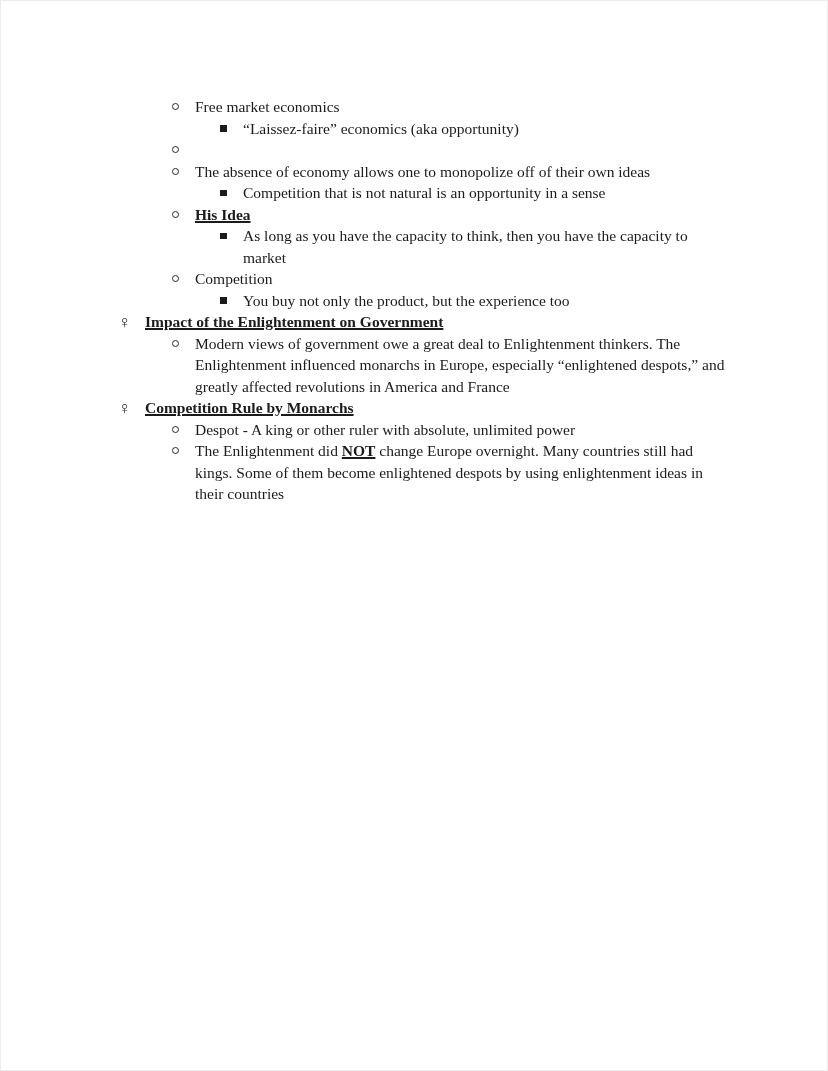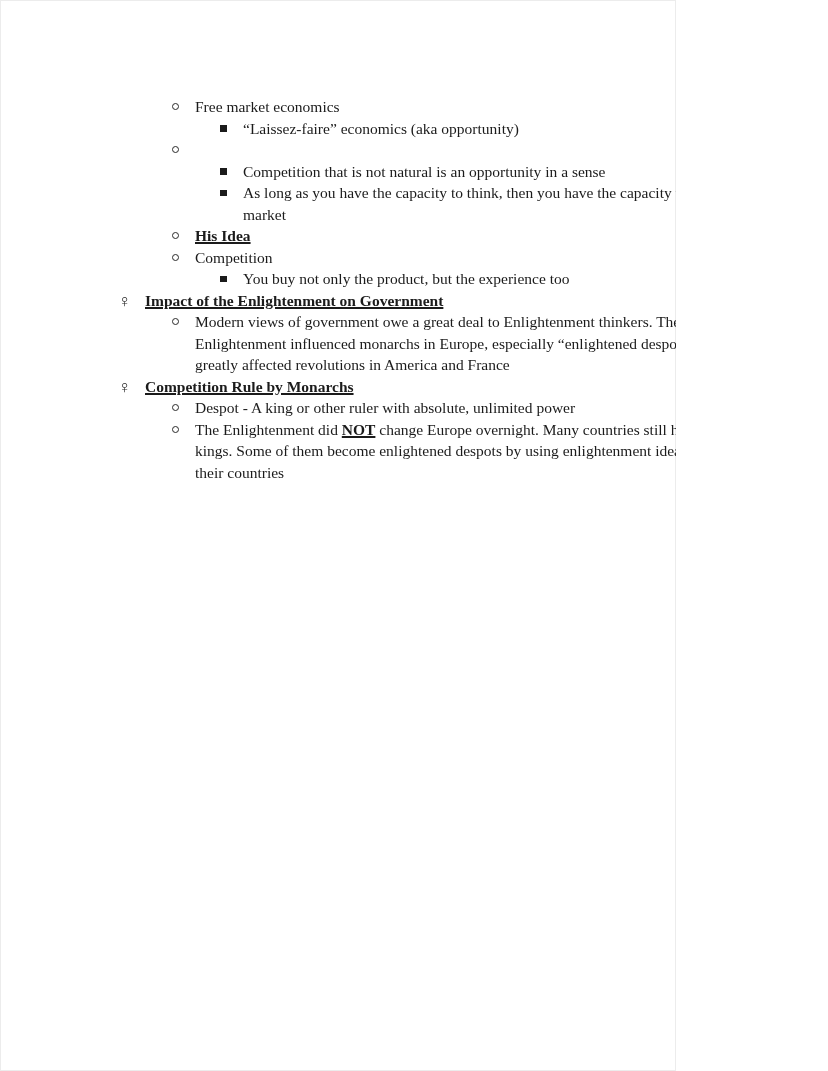--- a/index.html
+++ b/index.html
@@ -2,21 +2,21 @@
 <html><head>
 <meta charset="utf-8">
 <style>
   html, body {
     margin: 0;
     padding: 0;
     background: #ffffff;
   }
   .page {
     position: relative;
-    width: 676px;
+    width: 828px;
     height: 1071px;
     background: #ffffff;
     outline: 1px solid #ececec;
     outline-offset: -1px;
     overflow: hidden;
     font-family: "Liberation Serif", "DejaVu Serif", serif;
     color: #1b1b1b;
   }
   .content {
     position: absolute;
@@ -74,23 +74,24 @@
   .underline { text-decoration: underline; text-decoration-thickness: 1.5px; }
 </style>
 </head>
 <body>
 
 <div class="page">
   <div class="content" id="list-root">
       <div class="item lvl1"><span class="bullet b1"></span><span class="text"><span>Free market economics</span></span></div>
       <div class="item lvl2"><span class="bullet b2"></span><span class="text"><span>“Laissez-faire” economics (aka opportunity)</span></span></div>
       <div class="item lvl1"><span class="bullet b1"></span></div>
+      <div class="item lvl1"><span class="bullet b1"></span><span class="text"><span>The absence of economy allows one to monopolize off of their own ideas</span></span></div>
       <div class="item lvl2"><span class="bullet b2"></span><span class="text"><span>Competition that is not natural is an opportunity in a sense</span></span></div>
+      <div class="item lvl1"><span class="bullet b1"></span><span class="text"><span class="bold underline">His Idea</span></span></div>
       <div class="item lvl2"><span class="bullet b2"></span><span class="text"><span>As long as you have the capacity to think, then you have the capacity to market</span></span></div>
-      <div class="item lvl1"><span class="bullet b1"></span><span class="text"><span class="bold underline">His Idea</span></span></div>
       <div class="item lvl1"><span class="bullet b1"></span><span class="text"><span>Competition</span></span></div>
       <div class="item lvl2"><span class="bullet b2"></span><span class="text"><span>You buy not only the product, but the experience too</span></span></div>
       <div class="item lvl0"><span class="bullet b0">♀</span><span class="text"><span class="bold underline">Impact of the Enlightenment on Government</span></span></div>
       <div class="item lvl1"><span class="bullet b1"></span><span class="text"><span>Modern views of government owe a great deal to Enlightenment thinkers. The Enlightenment influenced monarchs in Europe, especially “enlightened despots,” and greatly affected revolutions in America and France</span></span></div>
       <div class="item lvl0"><span class="bullet b0">♀</span><span class="text"><span class="bold underline">Competition Rule by Monarchs</span></span></div>
       <div class="item lvl1"><span class="bullet b1"></span><span class="text"><span>Despot - A king or other ruler with absolute, unlimited power</span></span></div>
       <div class="item lvl1"><span class="bullet b1"></span><span class="text"><span>The Enlightenment did </span><span class="bold underline">NOT</span><span> change Europe overnight. Many countries still had kings. Some of them become enlightened despots by using enlightenment ideas in their countries</span></span></div>
     </div>
 </div>
 

